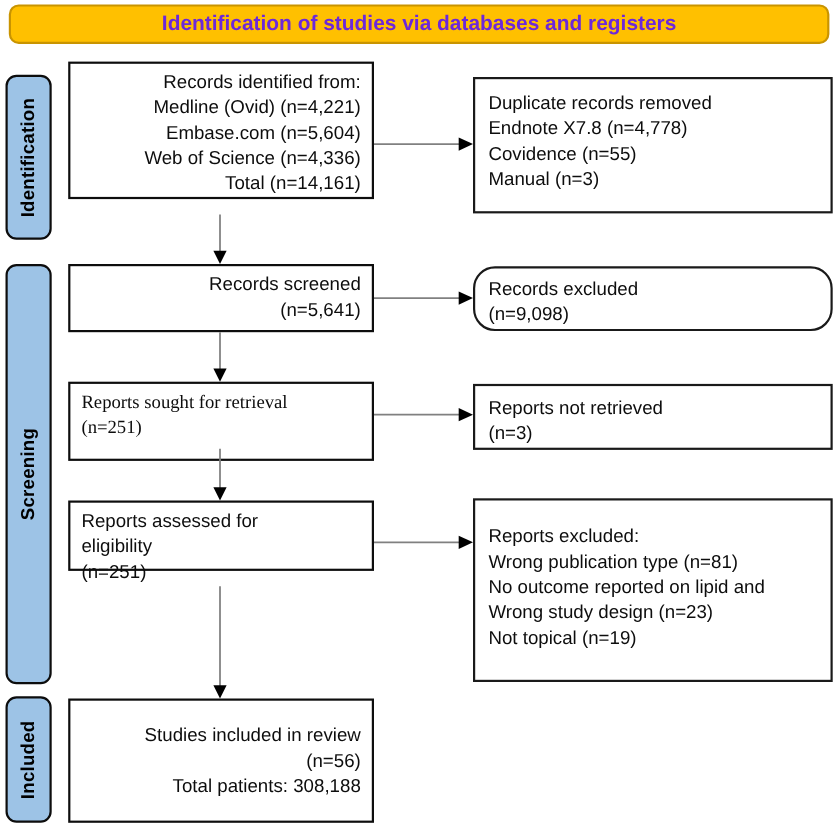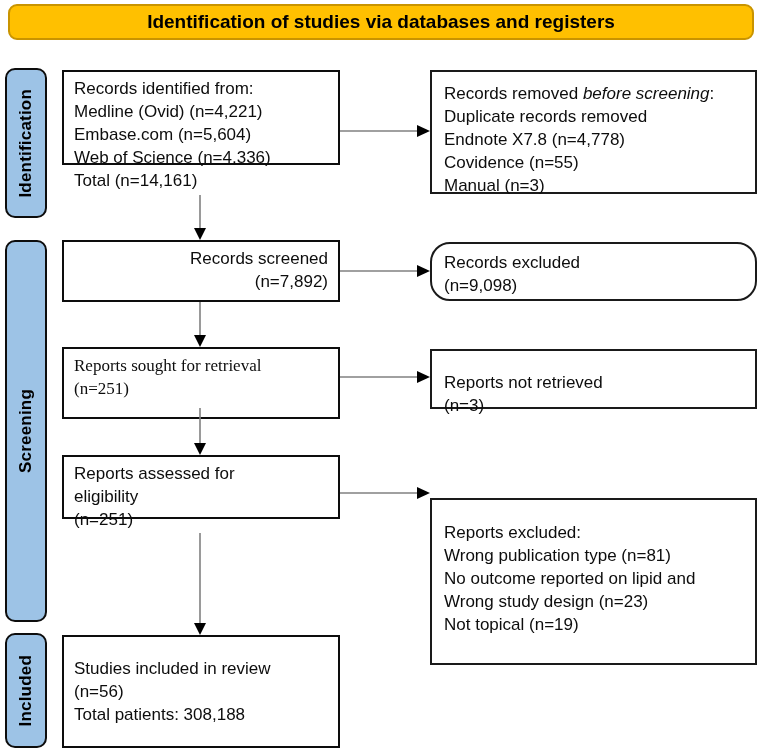--- a/index.html
+++ b/index.html
@@ -22,21 +22,21 @@
     width: 746px; height: 36px;
     background: #FFC000;
     border: 2px solid #C99400;
     border-radius: 9px;
     box-sizing: border-box;
     display: flex;
     align-items: center;
     justify-content: center;
     font-size: 19px;
     font-weight: bold;
-    color: #000000;
+    color: #6d28d9;
   }
   .stage-label {
     position: absolute;
     left: 5px;
     width: 42px;
     background: #9DC3E6;
     border: 2.5px solid #0d0d0d;
     border-radius: 10px;
     box-sizing: border-box;
     display: flex;
@@ -61,30 +61,30 @@
     background: #ffffff;
     box-sizing: border-box;
     font-size: 17px;
     line-height: 23px;
     color: #0d0d0d;
   }
   .flow-box .line { white-space: nowrap; }
   .left-col  { left: 62px;  width: 278px; border: 2.5px solid #0d0d0d; padding: 5px 10px; }
   .right-col { left: 430px; width: 327px; border: 2px solid #1a1a1a; padding: 8px 12px; }
 
-  .box-records-identified   { top: 70px;  height: 95px; }
+  .box-records-identified   { top: 56px;  height: 125px; text-align: right; }
   .box-records-screened     { top: 240px; height: 62px; text-align: right; }
   .box-reports-sought       { top: 347px; height: 72px; font-family: Liberation Serif, serif; }
   .box-reports-assessed     { top: 455px; height: 64px; }
-  .box-studies-included     { top: 635px; height: 113px; display: flex; flex-direction: column; justify-content: center; }
+  .box-studies-included     { top: 635px; height: 113px; display: flex; flex-direction: column; justify-content: center; text-align: right; }
 
   .box-records-removed      { top: 70px;  height: 124px; padding-top: 10px; }
   .box-records-excluded     { top: 242px; height: 59px;  padding-top: 7px; border-radius: 20px; }
-  .box-reports-not-retrieved{ top: 349px; height: 60px;  padding-top: 20px; }
-  .box-reports-excluded     { top: 453px; height: 167px; padding-top: 21px; margin-top: 45px; }
+  .box-reports-not-retrieved{ top: 349px; height: 60px;  padding-top: 8px; }
+  .box-reports-excluded     { top: 453px; height: 167px; padding-top: 21px; }
 
   .arrows-overlay {
     position: absolute;
     left: 0; top: 0;
     width: 762px; height: 751px;
     pointer-events: none;
   }
   em { font-style: italic; }
 </style>
 </head>
@@ -108,30 +108,29 @@
 
   <div class="flow-box left-col box-records-identified">
     <div class="line">Records identified from:</div>
     <div class="line">Medline (Ovid) (n=4,221)</div>
     <div class="line">Embase.com (n=5,604)</div>
     <div class="line">Web of Science (n=4,336)</div>
     <div class="line">Total (n=14,161)</div>
   </div>
 
   <div class="flow-box right-col box-records-removed">
-    <div class="line"><span>Records removed </span><em>before screening</em><span>:</span></div>
     <div class="line">Duplicate records removed</div>
     <div class="line">Endnote X7.8 (n=4,778)</div>
     <div class="line">Covidence (n=55)</div>
     <div class="line">Manual (n=3)</div>
   </div>
 
   <div class="flow-box left-col box-records-screened">
     <div class="line">Records screened</div>
-    <div class="line">(n=7,892)</div>
+    <div class="line">(n=5,641)</div>
   </div>
 
   <div class="flow-box right-col box-records-excluded">
     <div class="line">Records excluded</div>
     <div class="line">(n=9,098)</div>
   </div>
 
   <div class="flow-box left-col box-reports-sought">
     <div class="line">Reports sought for retrieval</div>
     <div class="line">(n=251)</div>

